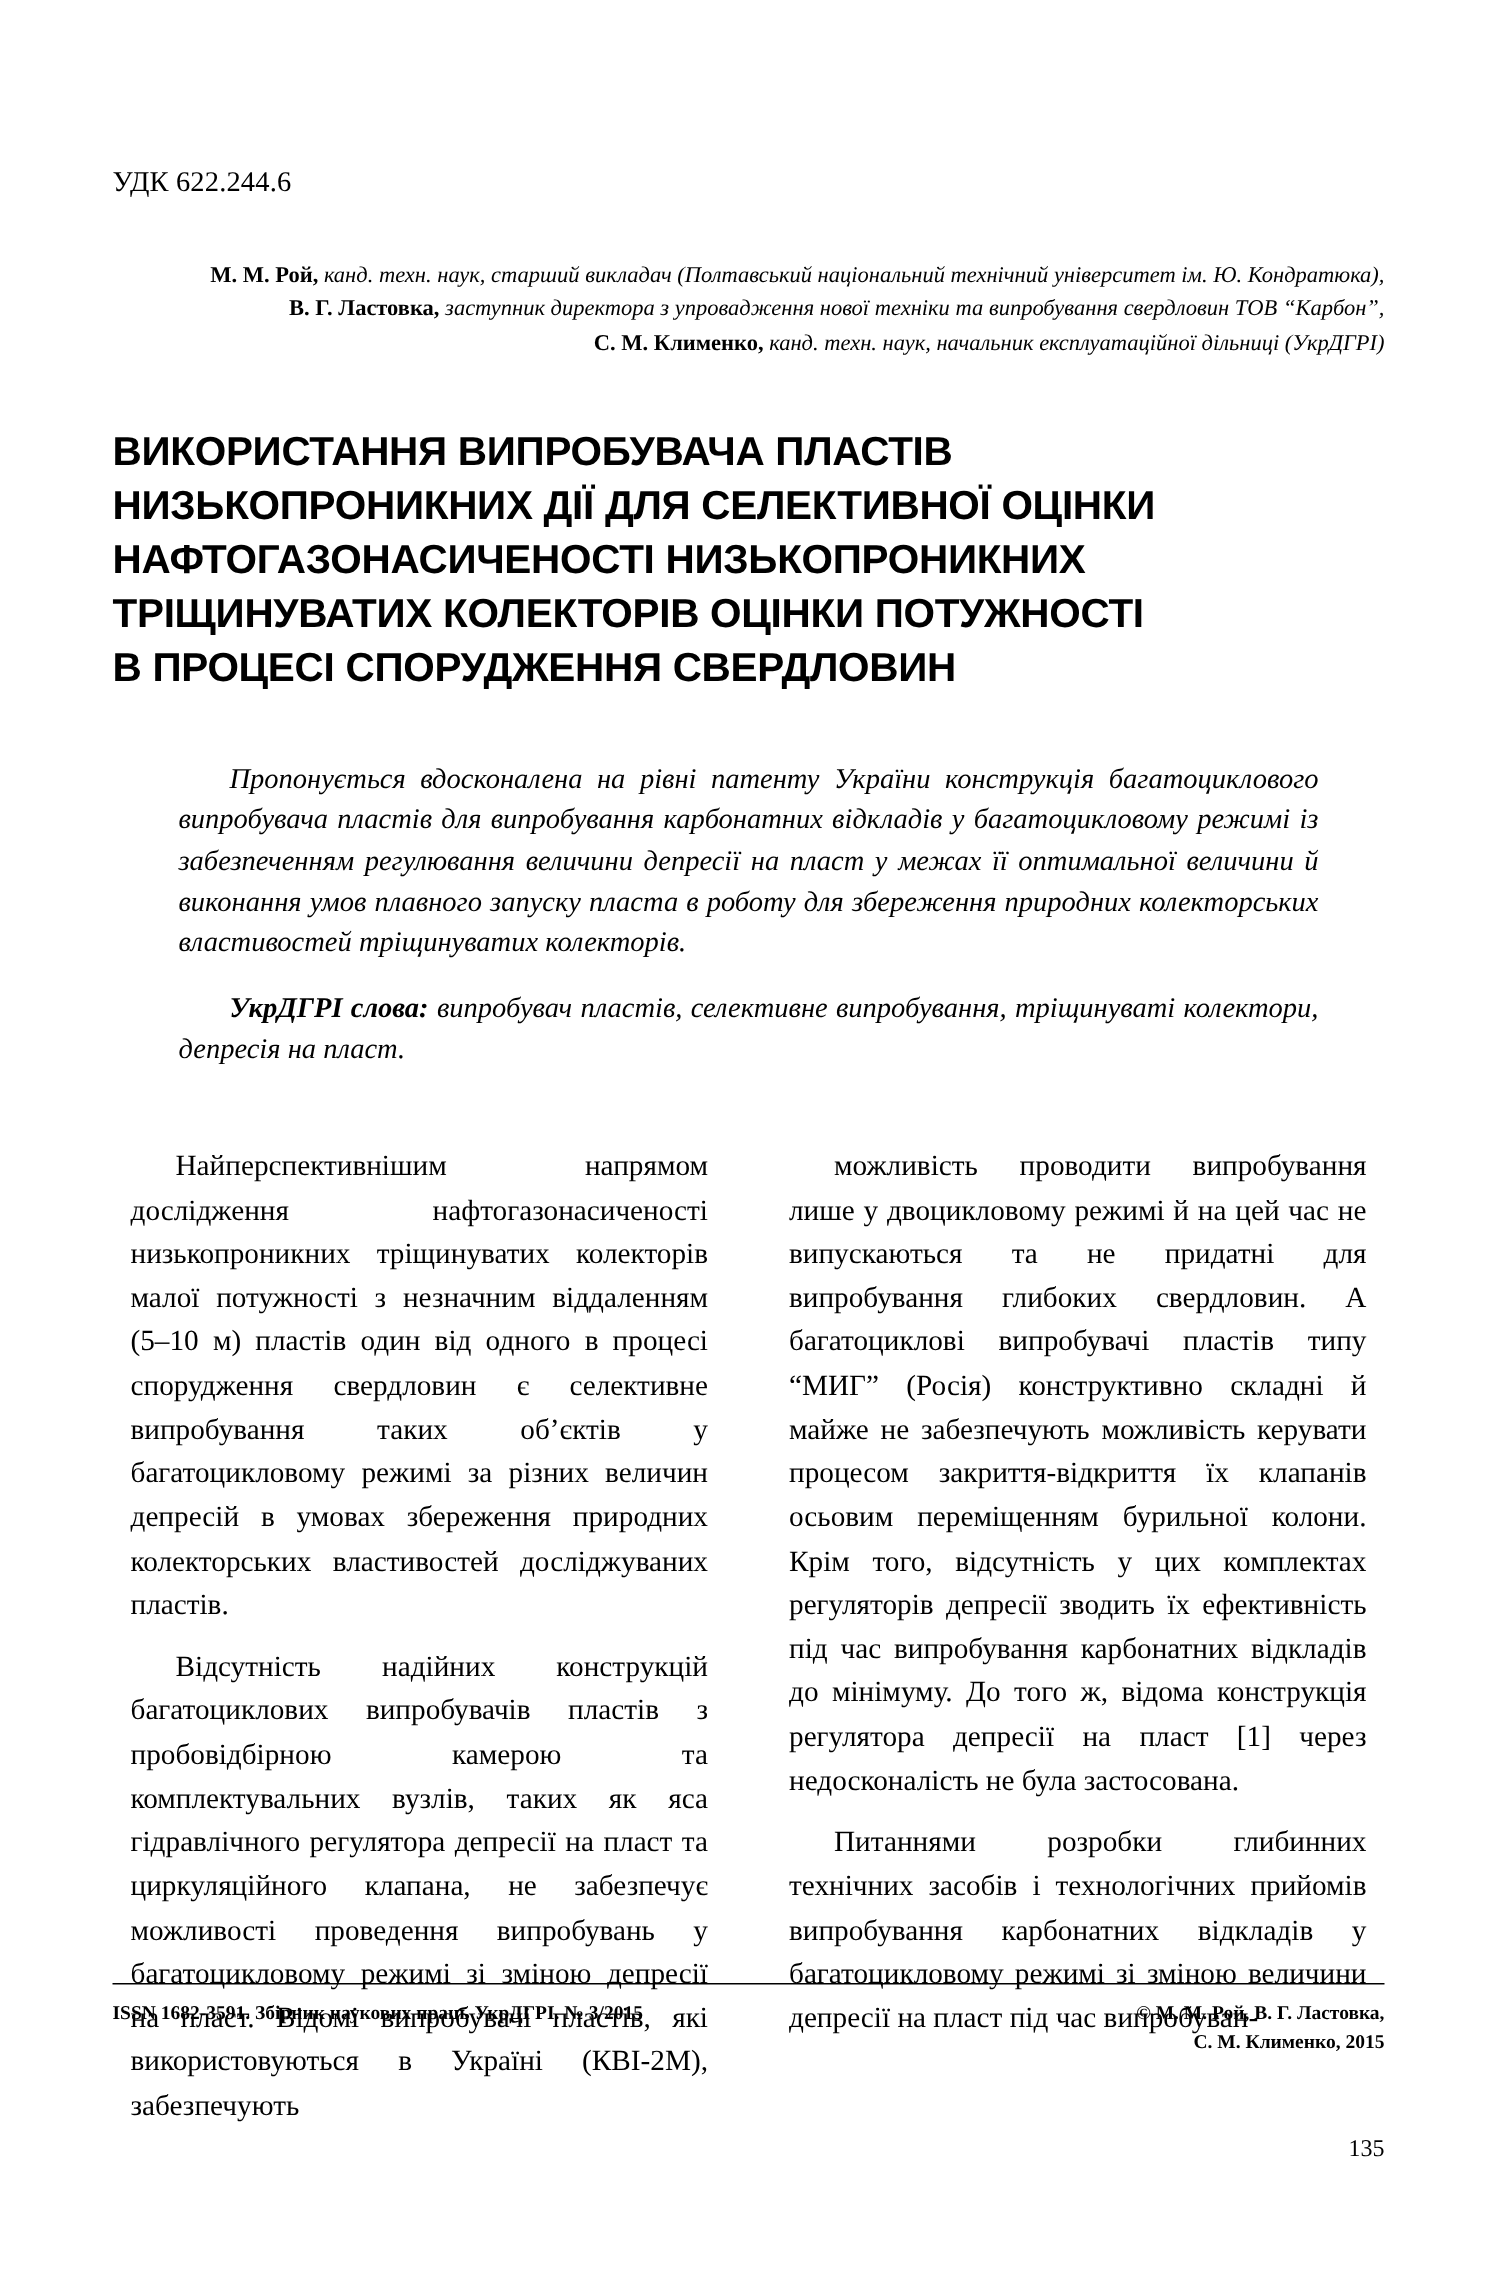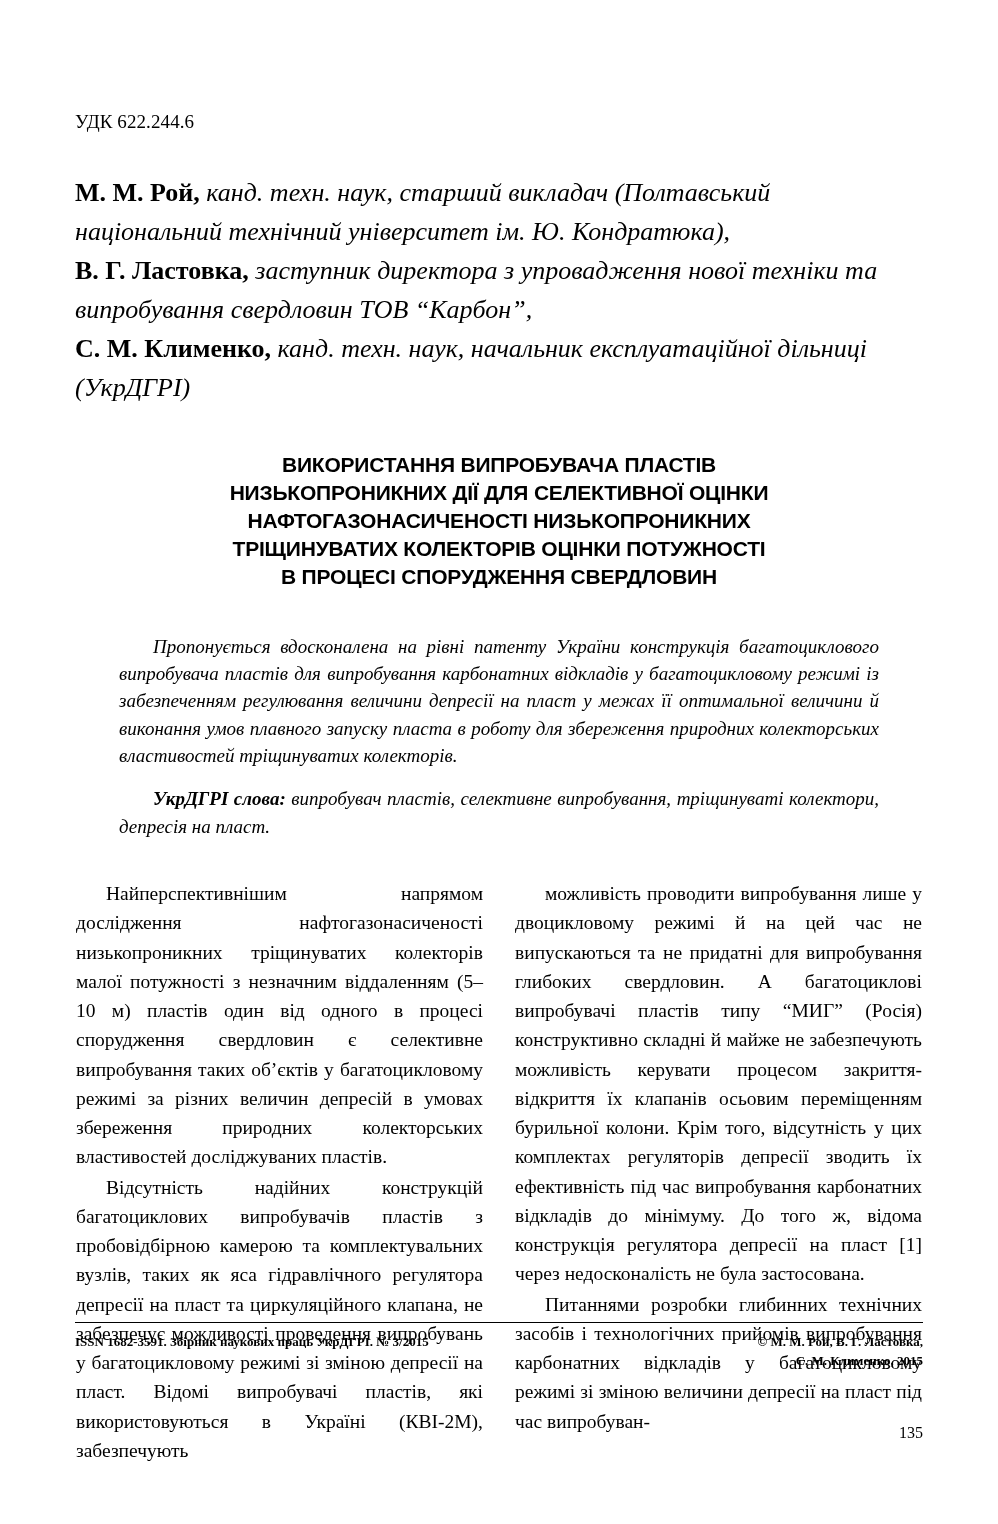--- a/index.html
+++ b/index.html
@@ -30,42 +30,42 @@
   .udc {
     font-size: 19px;
     line-height: 1.1;
     padding-top: 112px;
     letter-spacing: 0.1px;
   }
 
   
   .authors {
     margin-top: 40px;
-    text-align: left;
-    font-size: 26px;
+    text-align: right;
+    font-size: 15px;
     line-height: 1.5;
   }
   .authors .line {
     white-space: normal;
   }
   .author-name {
     font-weight: bold;
     font-style: normal;
   }
   .author-aff {
     font-style: italic;
   }
 
   
   .title {
     margin-top: 44px;
-    text-align: center;
+    text-align: left;
     font-family: "Liberation Sans", "DejaVu Sans", sans-serif;
     font-weight: bold;
-    font-size: 21px;
+    font-size: 27px;
     line-height: 1.33;
     letter-spacing: -0.2px;
   }
   .title .tline { display: block; }
 
   
   .abstract {
     margin-top: 42px;
     font-style: italic;
     font-size: 19px;
@@ -90,21 +90,21 @@
     font-size: 19.5px;
     line-height: 1.5;
     text-align: justify;
   }
   .col {
     width: 409px;
     flex: 0 0 409px;
     hyphens: none;
   }
   .col p {
-    margin: 1px;
+    margin: 12px;
     text-indent: 30px;
     text-align: justify;
   }
 
   
   .footer {
     position: absolute;
     left: 75px;
     right: 75px;
     top: 1322px;

